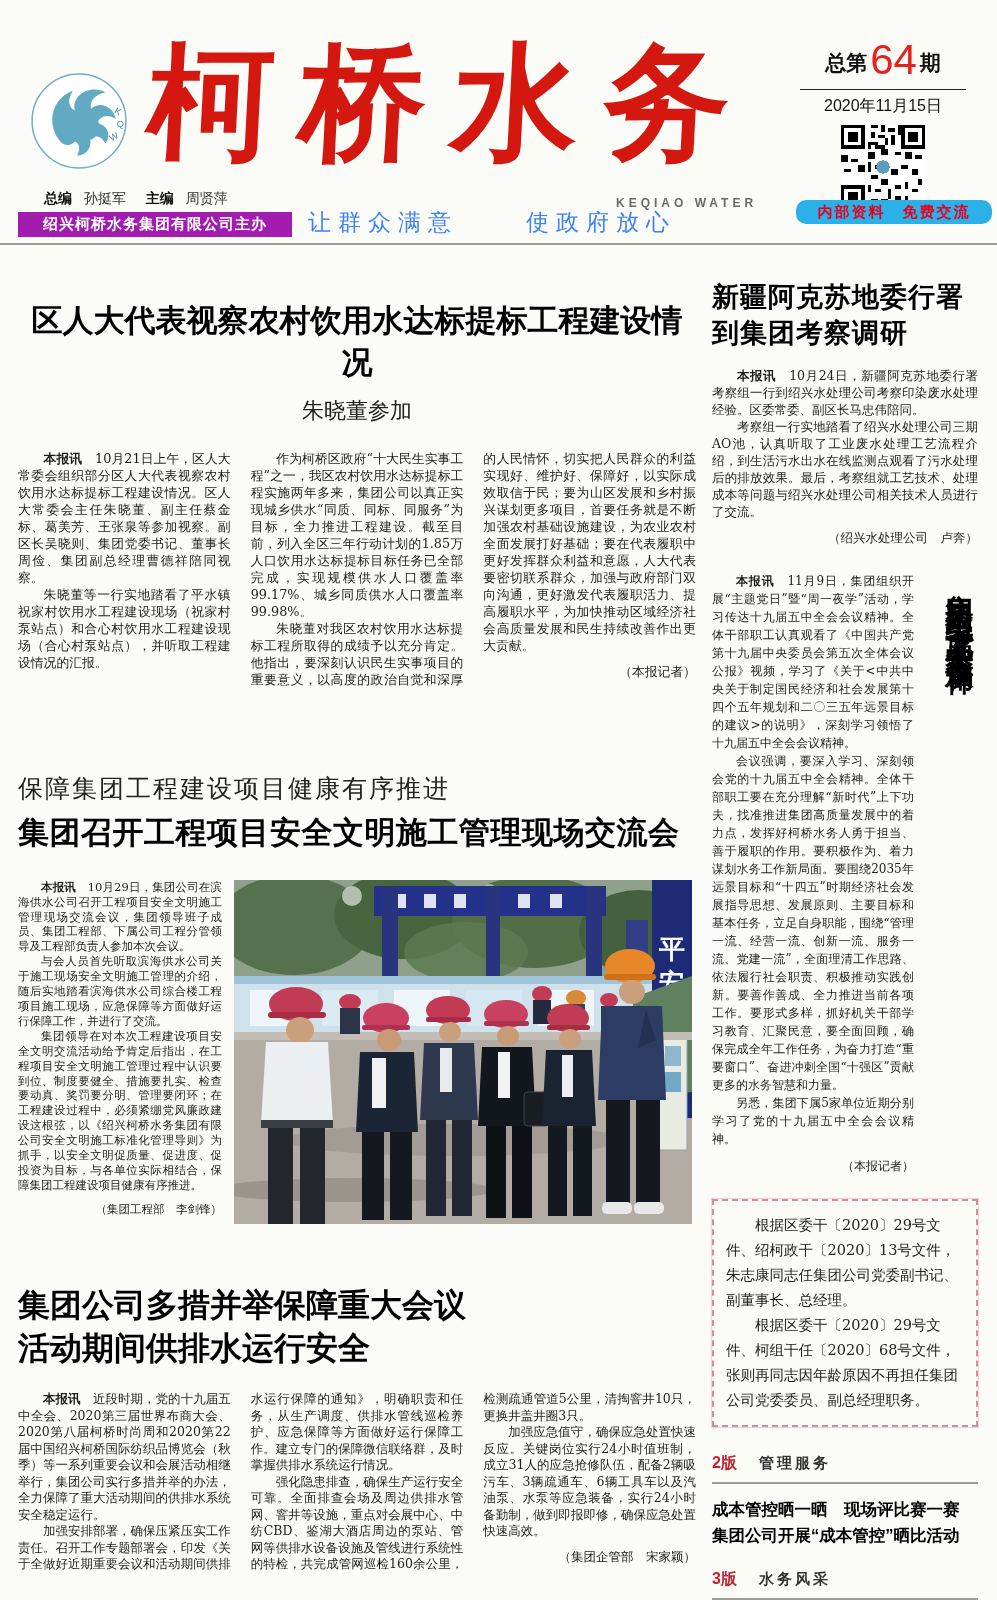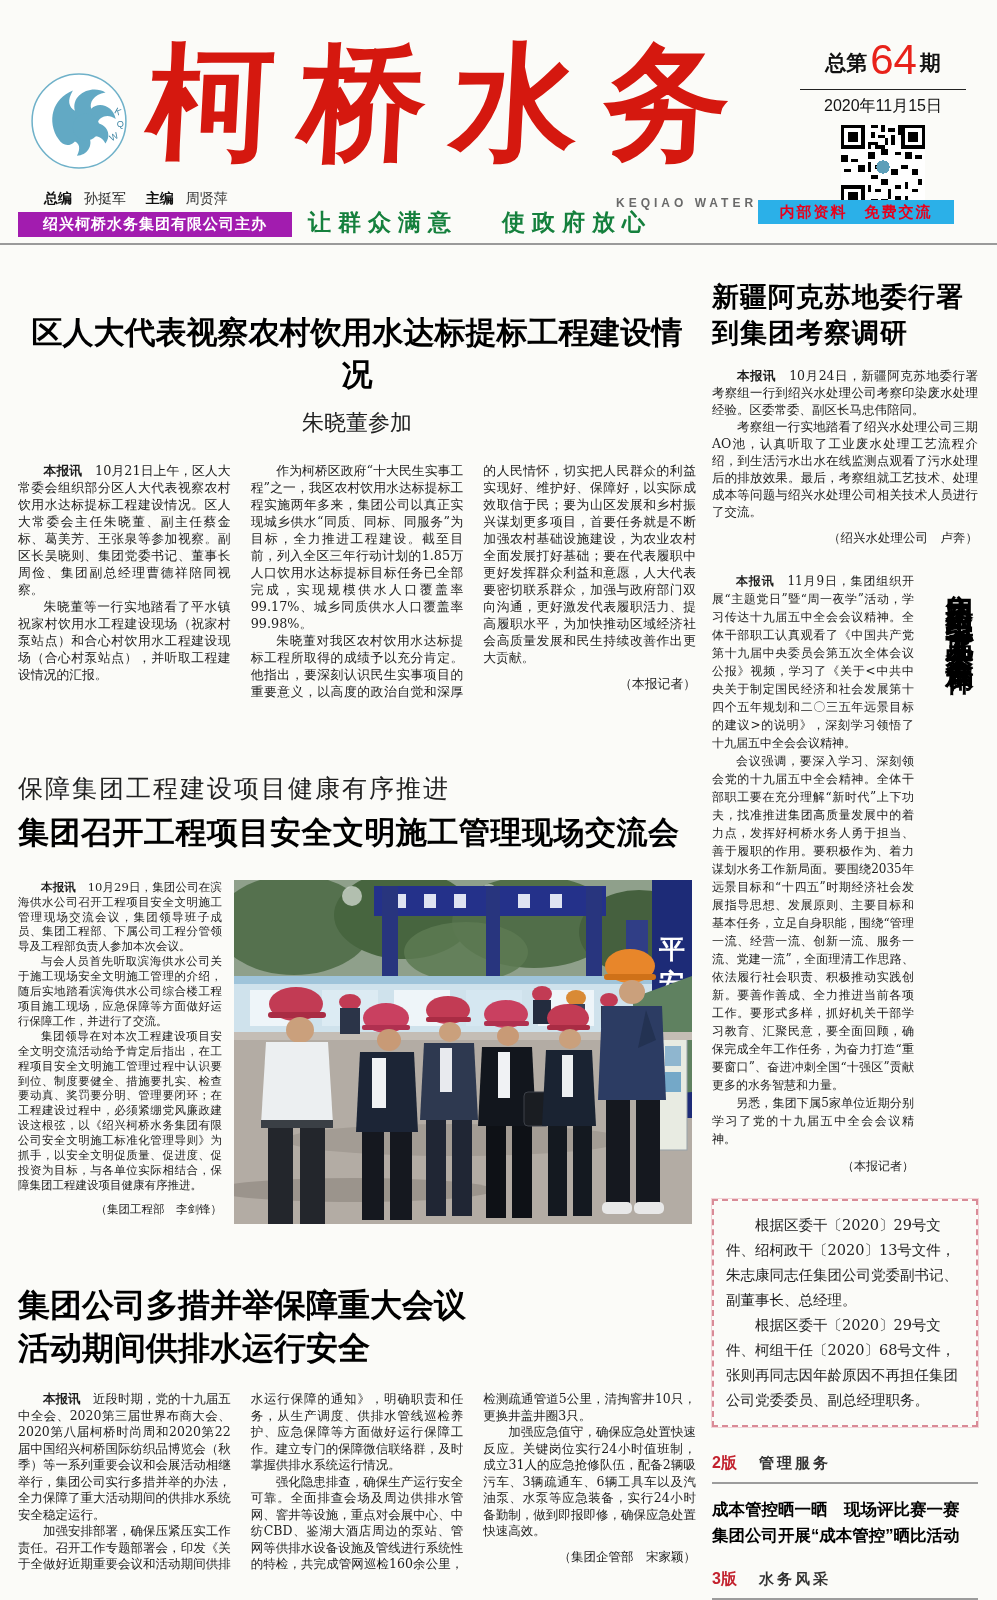--- a/index.html
+++ b/index.html
@@ -21,36 +21,36 @@
   .ed-label{font-weight:bold;color:#111;margin-right:8px}
   .ed-name{color:#333;font-family:"DejaVu Serif",serif;margin-right:16px}
   .en-name{left:616px;top:196px;font-size:12px;color:#6a6a6a;letter-spacing:4px;font-weight:600}
   .issue-box{left:788px;top:36px;width:190px;text-align:center}
   .issue-line{font-size:21px;font-weight:bold;color:#111;white-space:nowrap}
   .issue-num{font-size:42px;color:#e8221a;font-weight:normal;margin:0 3px;vertical-align:-4px}
   .issue-rule{border-top:1.5px solid #222;margin:5px 12px 0}
   .issue-date{font-size:16px;margin-top:6px;color:#111}
   .qr{width:84px;height:84px;margin:8px auto 0}
   .free-bar{
-    left:758px;top:200px;width:196px;height:24px;background:#2bb0e8;
+    left:796px;top:200px;width:196px;height:24px;background:#2bb0e8;
     color:#e8001c;font-weight:bold;font-size:15px;letter-spacing:2px;
-    display:flex;align-items:center;justify-content:center;
+    display:flex;align-items:center;justify-content:center;border-radius:10px;
   }
   .org-bar{
     left:18px;top:212px;width:274px;height:25px;background:#a21caf;color:#fff;
     font-weight:bold;font-size:15px;display:flex;align-items:center;justify-content:center;
     letter-spacing:1px;
   }
-  .slogans{left:308px;top:207px;display:flex;gap:44px;font-size:23px;font-weight:bold;letter-spacing:7px;color:#15803d;white-space:nowrap}
+  .slogans{left:308px;top:207px;display:flex;gap:68px;font-size:23px;font-weight:normal;letter-spacing:7px;color:#3b82f6;white-space:nowrap}
   .header-rule{top:243px;left:0;width:997px;height:2px;background:#9a9a9a}
   p.art{margin:0;text-indent:2em}
   .lead{font-weight:bold}
   .byline{display:block;text-align:right;font-family:"DejaVu Serif",serif;margin-top:9px}
   
-  #main-article{left:18px;top:312px;width:678px}
+  #main-article{left:18px;top:300px;width:678px}
   .main-title{font-size:31px;font-weight:800;text-align:center;color:#000;margin:0;letter-spacing:0}
   .main-sub{font-size:22px;text-align:center;margin-top:12px;color:#222;font-weight:400;font-family:"DejaVu Serif",serif}
   .cols3{margin-top:24px;column-count:3;column-gap:20px;text-align:justify;
          font-family:"DejaVu Serif",serif;font-size:12.8px;line-height:17px;color:#1d1d1d;height:372px}
   
   #right-col{left:712px;top:280px;width:266px}
   .r1-title{font-size:27px;font-weight:800;line-height:1.32;color:#000;letter-spacing:1px;margin:0}
   .r1-body{margin-top:16px;font-family:"DejaVu Serif",serif;font-size:12.5px;line-height:17px;text-align:justify;color:#1d1d1d}
   .a2{margin-top:26px;display:flex}
   .a2-body{width:202px;font-family:"DejaVu Serif",serif;font-size:12px;line-height:18px;text-align:justify;color:#1d1d1d}

